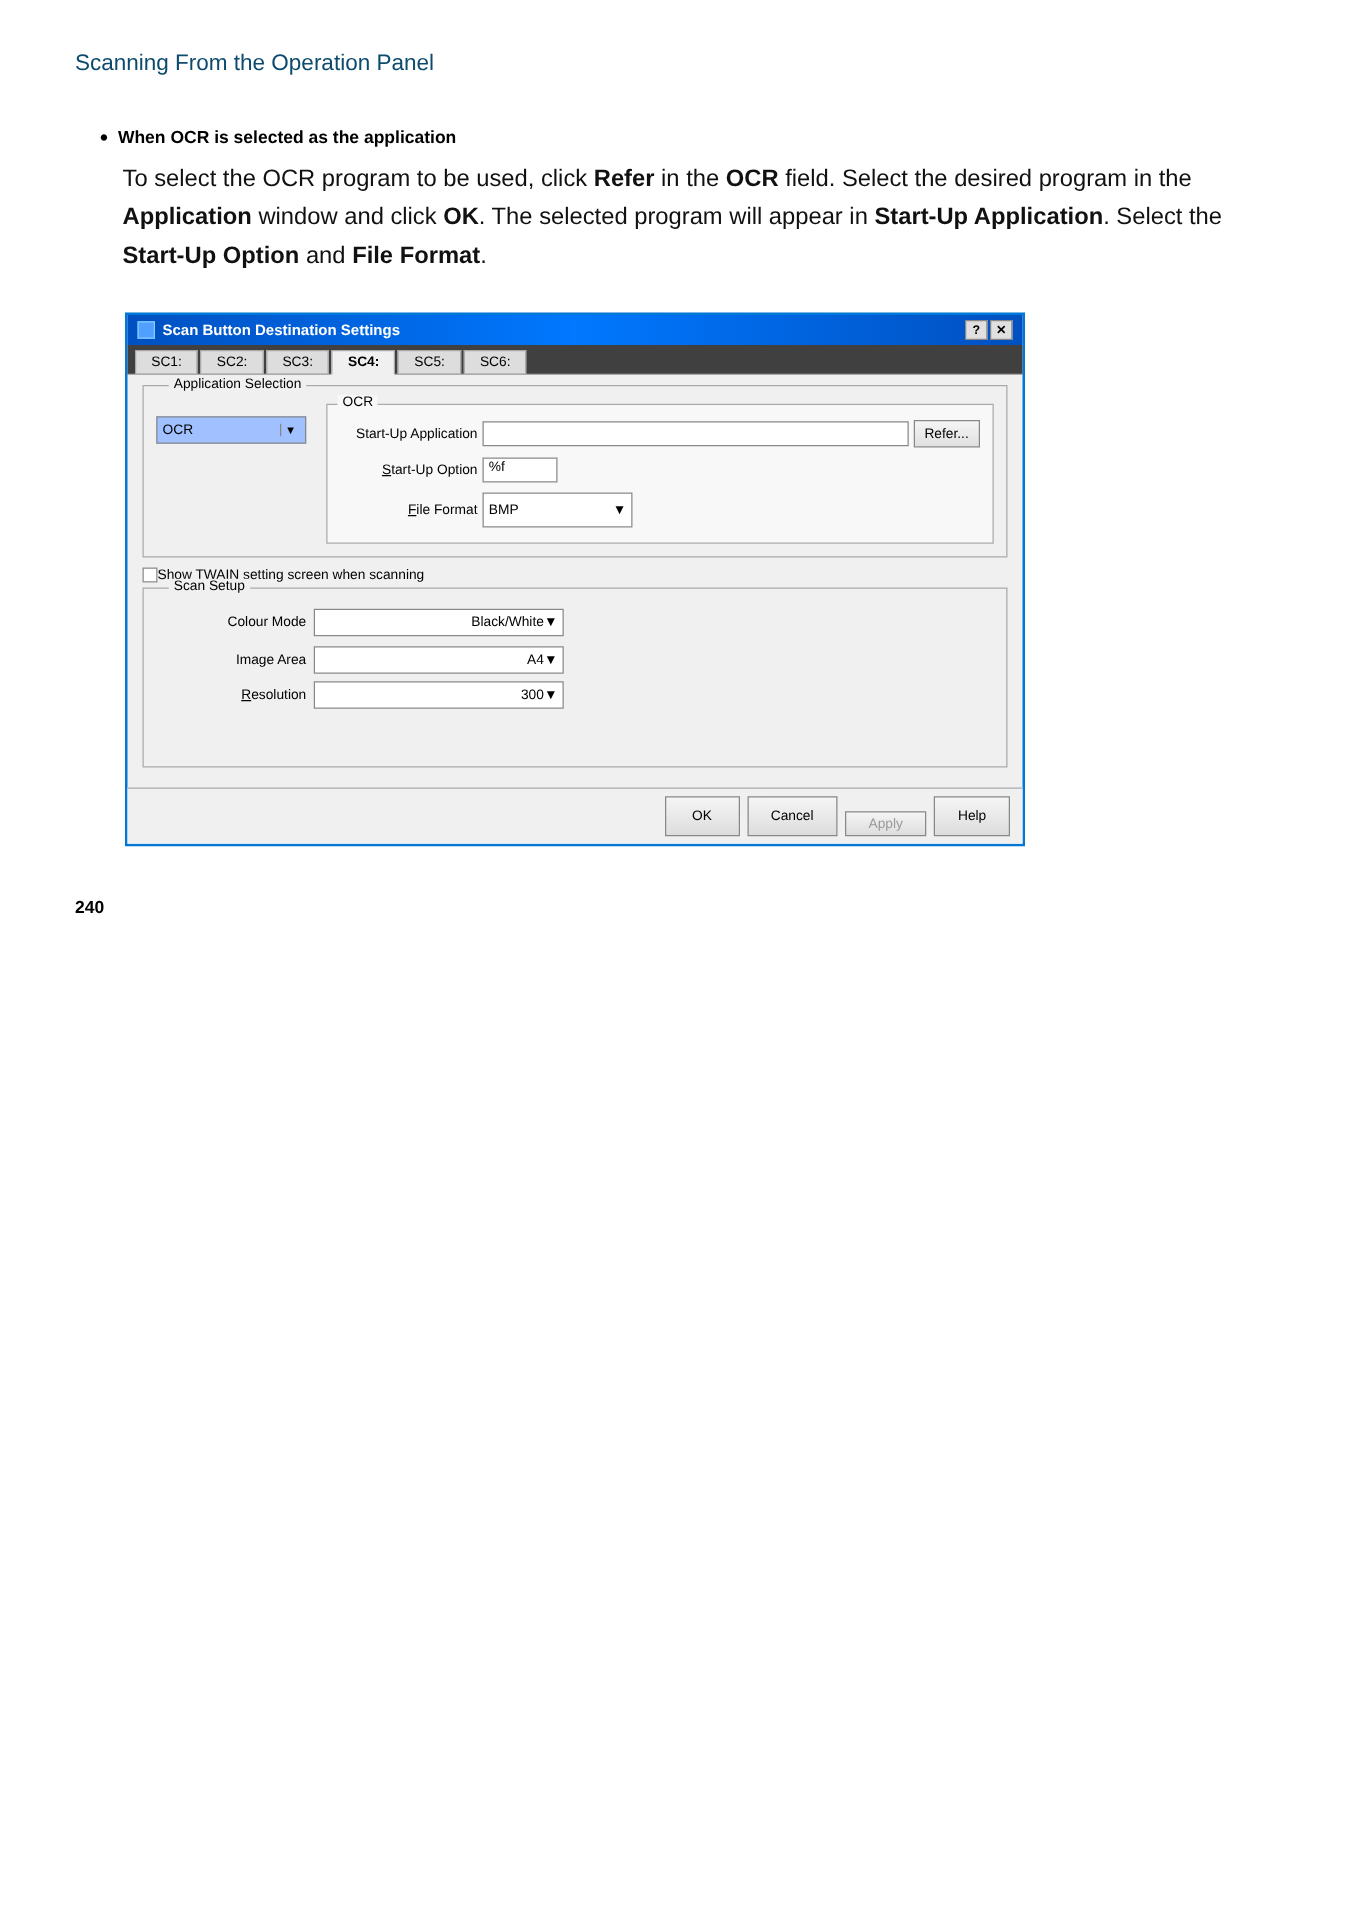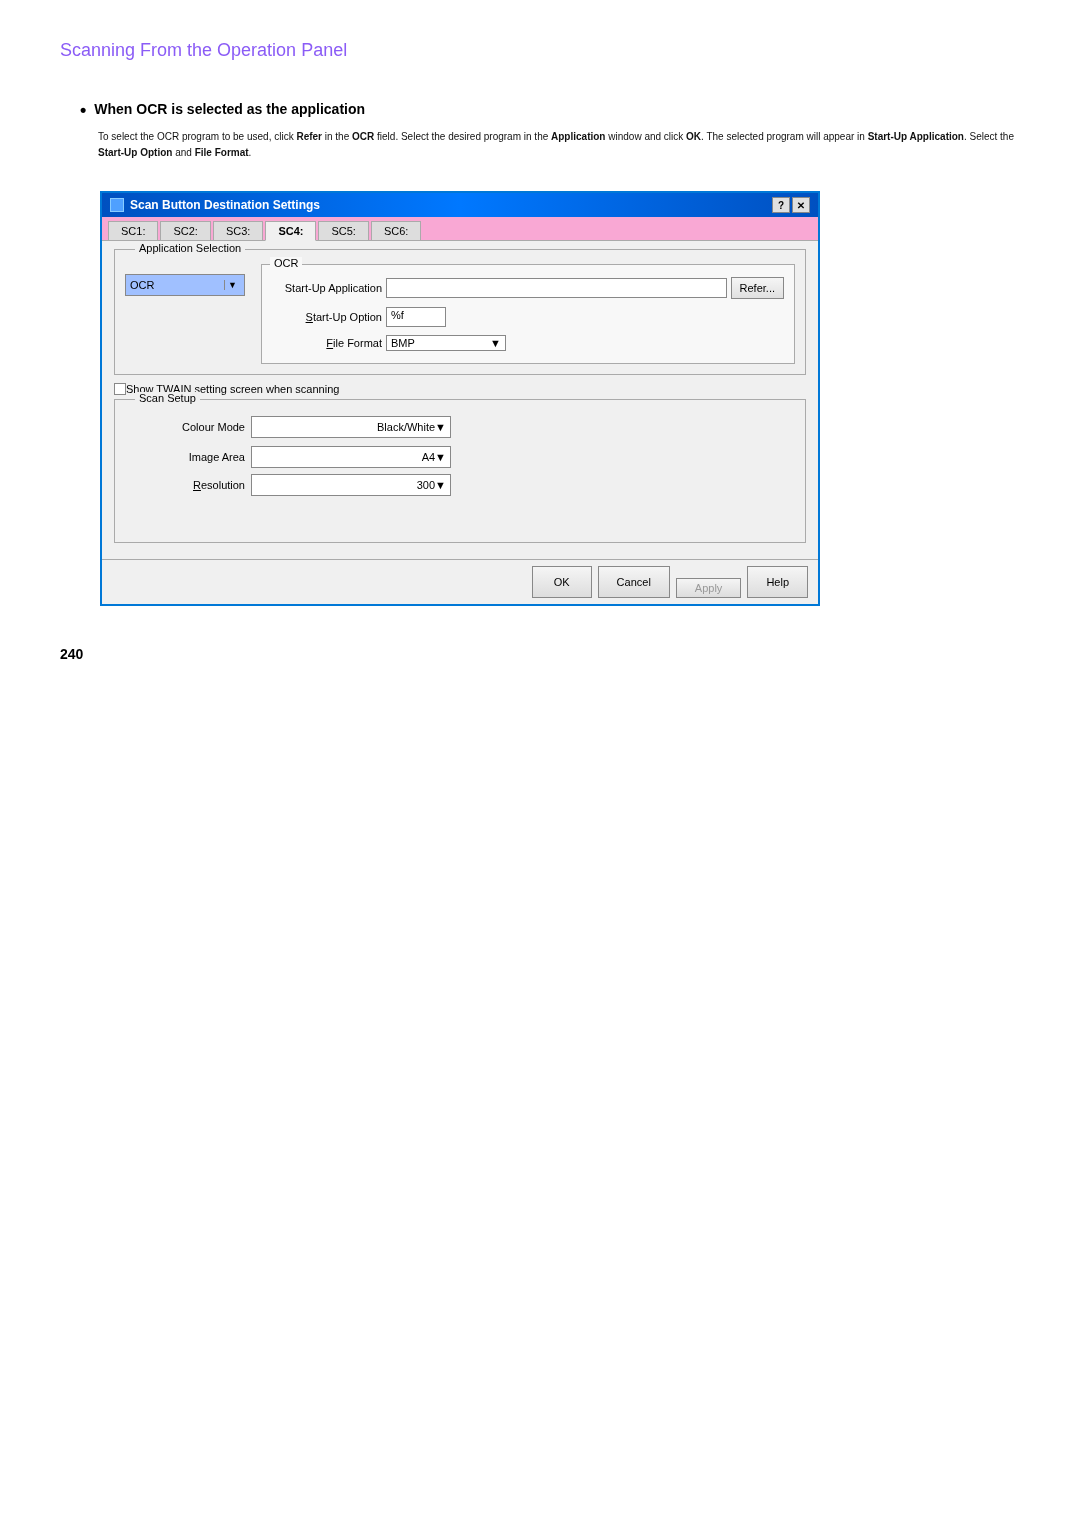--- a/index.html
+++ b/index.html
@@ -7,41 +7,41 @@
       background: #ffffff;
       font-family: Arial, sans-serif;
       font-size: 14px;
       color: #000000;
       width: 1080px;
       min-height: 1529px;
       padding: 40px 60px;
     }
     .page-title {
       font-size: 18px;
-      color: #8b5cf6;
+      color: #0c4a6e;
       margin-bottom: 40px;
     }
     .content-section {
       margin-bottom: 24px;
       padding-left: 20px;
     }
     .bullet-heading {
       font-weight: bold;
       font-size: 14px;
       margin-bottom: 10px;
       display: flex;
       align-items: flex-start;
     }
     .bullet-dot {
       margin-right: 8px;
       font-size: 18px;
       line-height: 1;
     }
     .body-text {
-      font-size: 10px;
+      font-size: 19px;
       line-height: 1.6;
       margin-left: 18px;
       color: #111;
     }
     .body-text b {
       font-weight: bold;
     }
 
     
     .dialog-wrapper {
@@ -85,21 +85,21 @@
       background: #e0e0e0;
       border: 1px solid #888;
       display: flex;
       align-items: center;
       justify-content: center;
       font-size: 10px;
       cursor: pointer;
       color: #000;
     }
     .dialog-tabs {
-      background: #f9a8d4;
+      background: #404040;
       border-bottom: 1px solid #aaa;
       padding: 4px 6px 0 6px;
       display: flex;
       gap: 2px;
     }
     .tab {
       padding: 3px 12px;
       border: 1px solid #aaa;
       background: #ddd;
       cursor: pointer;
@@ -185,21 +185,21 @@
       font-size: 11px;
       min-width: 180px;
       height: 20px;
     }
     .field-select {
       border: 1px solid #888;
       background: white;
       padding: 1px 4px;
       font-size: 11px;
       min-width: 180px;
-      height: 16px;
+      height: 28px;
       display: flex;
       align-items: center;
       justify-content: space-between;
     }
     .refer-btn {
       border: 1px solid #888;
       background: linear-gradient(to bottom, #f5f5f5, #e0e0e0);
       padding: 2px 8px;
       font-size: 11px;
       cursor: pointer;

